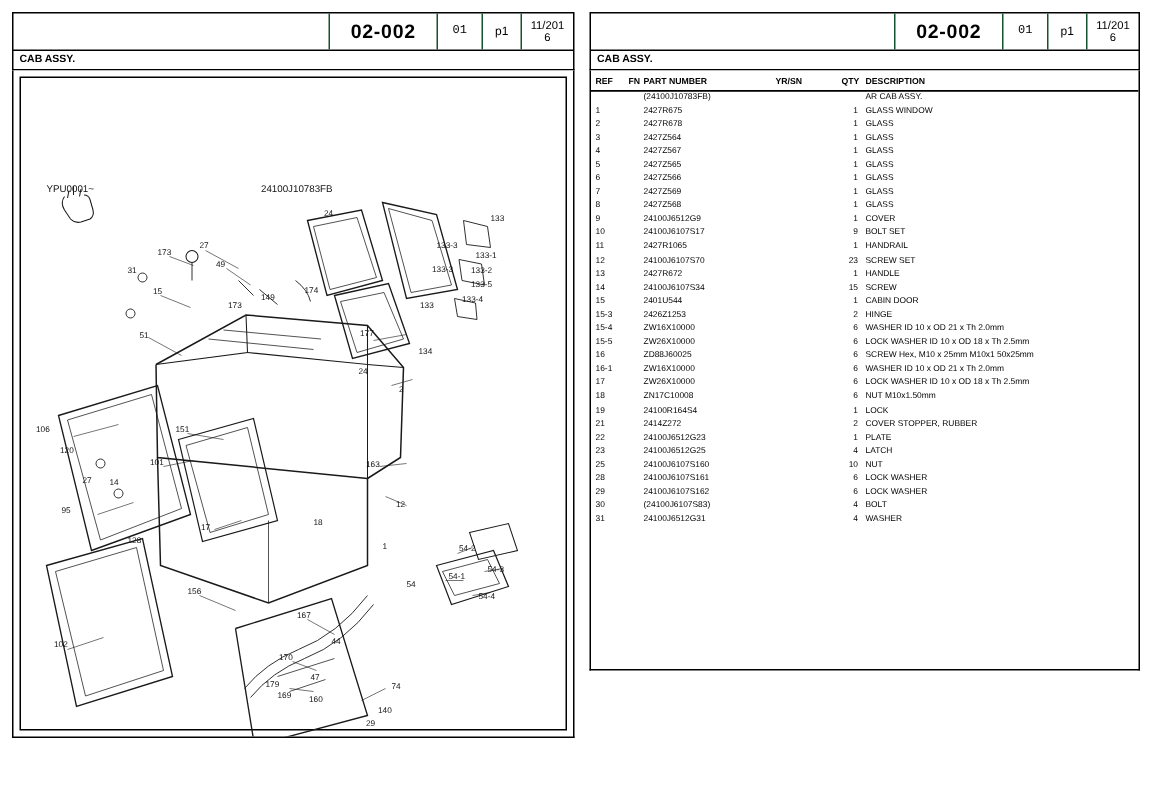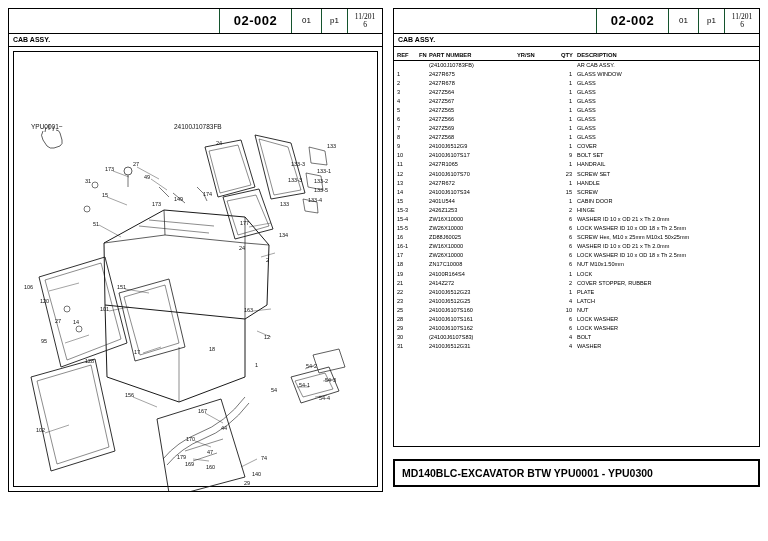--- a/index.html
+++ b/index.html
@@ -38,24 +38,24 @@
     background: #fff;
   }
   .hdr .cell {
     border-right: 1px solid #14532d;
     display: flex;
     align-items: center;
     justify-content: center;
     font-size: 9px;
     line-height: 1.05;
   }
-  .hdr .cell:last-child { border-right: none; font-family: Liberation Serif, serif; }
+  .hdr .cell:last-child { border-right: none; }
   .hdr .c-blank { flex: 1 1 auto; }
   .hdr .c-code { width: 72px; font-size: 13px; font-weight: bold; letter-spacing: .5px; }
-  .hdr .c-a { width: 30px; font-size: 8px; }
+  .hdr .c-a { width: 30px; font-size: 8px; font-family: Liberation Mono, monospace; }
   .hdr .c-b { width: 26px; font-size: 8px; }
   .hdr .c-date { width: 34px; font-size: 7.5px; flex-direction: column; }
   .hdr .c-date span { display: block; }
 
   
   .capbar {
     border-left: 1px solid #000;
     border-right: 1px solid #000;
     border-bottom: 1px solid #000;
     height: 13px;
@@ -591,17 +591,14 @@
               <td></td>
               <td>24100J6512G31</td>
               <td></td>
               <td class="qty">4</td>
               <td>WASHER</td>
             </tr>
           </tbody>
       </table>
     </div>
 
-    <div class="title-box">
-      <span>MD140BLC-EXCAVATOR BTW YPU0001 - YPU0300</span>
-    </div>
   </div>
 </div>
 
 </body></html>

